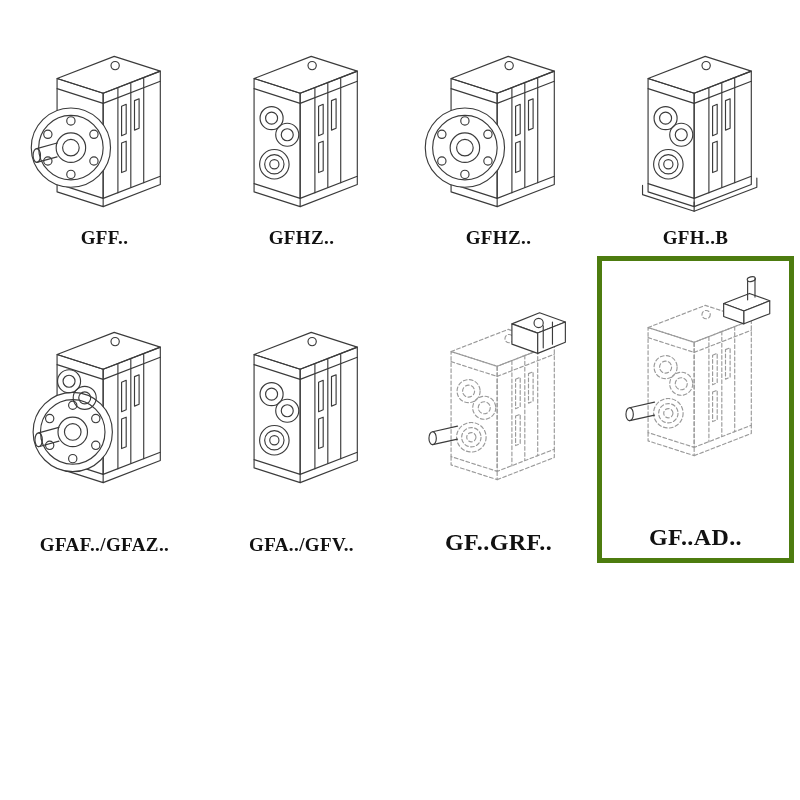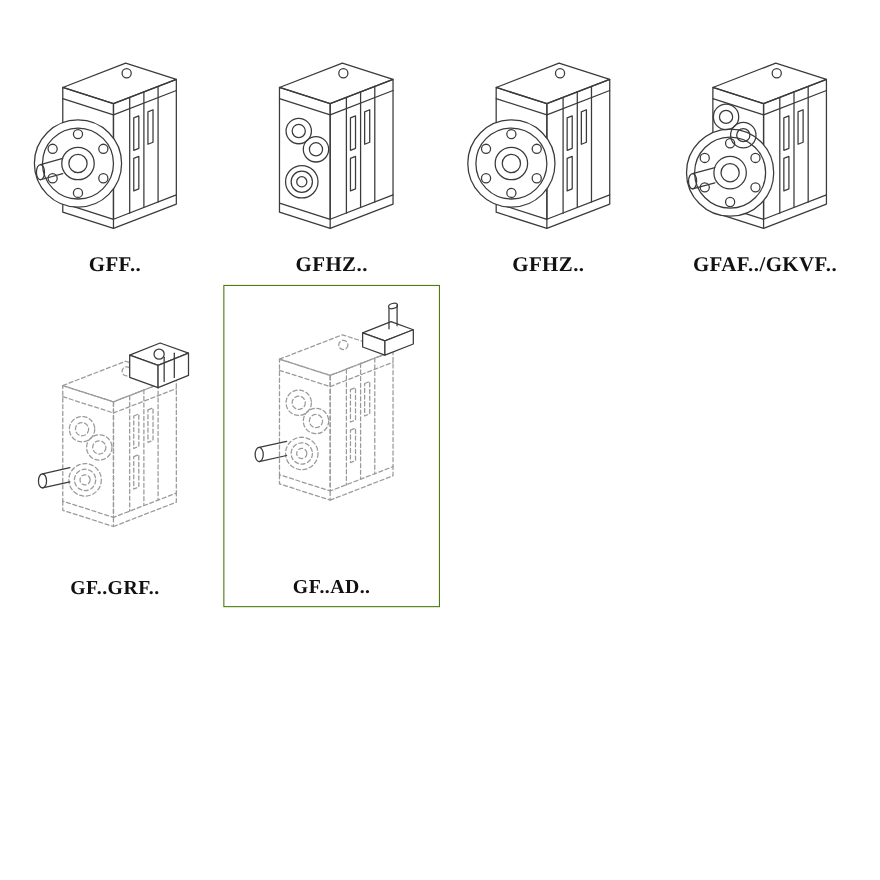--- a/index.html
+++ b/index.html
@@ -23,21 +23,21 @@
   figure.cell {
     margin: 0;
     padding: 2px;
     display: flex;
     flex-direction: column;
     align-items: center;
     justify-content: flex-end;
     box-sizing: border-box;
   }
   figure.cell.bordered {
-    border: 1px solid #4d7c0f;
+    border: 5px solid #4d7c0f;
     gap: 48px;
   }
   .draw {
     flex: 1;
     width: 100%;
     display: flex;
     align-items: center;
     justify-content: center;
     min-height: 0;
   }
@@ -59,21 +59,21 @@
   }
   figcaption.label {
     font-weight: bold;
     font-size: 19px;
     color: #111111;
     letter-spacing: 0.4px;
     padding: 1px 0 5px 0;
     white-space: nowrap;
   }
   figcaption.label.label-lg {
-    font-size: 18px;
+    font-size: 24px;
   }
 </style>
 </head>
 <body>
 
 <svg width="0" height="0" style="position:absolute" aria-hidden="true">
   <defs>
     <g id="gb-body">
       <path d="M38,70 L100,46 L150,62 L88,86 Z"></path>
       <path d="M38,70 L88,86 L88,200 L38,184 Z"></path>
@@ -204,37 +204,62 @@
         <g class="gb">
           <use href="#gb-body"></use>
           <use href="#gb-flange"></use>
         </g>
       </svg>
     </div>
     <figcaption class="label">GFHZ..</figcaption>
   </figure>
 
 
+  <figure class="cell">
+    <div class="draw">
+      <svg class="gbx" viewBox="0 0 180 230">
+        <g class="gb">
+          <use href="#gb-body"></use>
+          <use href="#gb-bores"></use>
+          <use href="#gb-bearing"></use>
+          <use href="#gb-base"></use>
+        </g>
+      </svg>
+    </div>
+    <figcaption class="label">GFH..B</figcaption>
+  </figure>
 
 
 
   <figure class="cell">
     <div class="draw">
       <svg class="gbx" viewBox="0 0 180 230">
         <g class="gb">
           <use href="#gb-body"></use>
           <use href="#gb-flange" transform="translate(2,9)"></use>
           <use href="#gb-bores" transform="translate(-6,-14)"></use>
           <use href="#gb-shaft" transform="translate(2,9)"></use>
         </g>
       </svg>
     </div>
-    <figcaption class="label">GFAF../GKVF..</figcaption>
-  </figure>
-
+    <figcaption class="label">GFAF../GFAZ..</figcaption>
+  </figure>
+
+  <figure class="cell">
+    <div class="draw">
+      <svg class="gbx" viewBox="0 0 180 230">
+        <g class="gb">
+          <use href="#gb-body"></use>
+          <use href="#gb-bores"></use>
+          <use href="#gb-bearing"></use>
+        </g>
+      </svg>
+    </div>
+    <figcaption class="label">GFA../GFV..</figcaption>
+  </figure>
 
   <figure class="cell">
     <div class="draw">
       <svg class="gbx" viewBox="0 0 180 230">
         <g class="gb dash">
           <use href="#gb-body"></use>
           <use href="#gb-bores"></use>
           <use href="#gb-bearing"></use>
         </g>
         <g class="gb">

